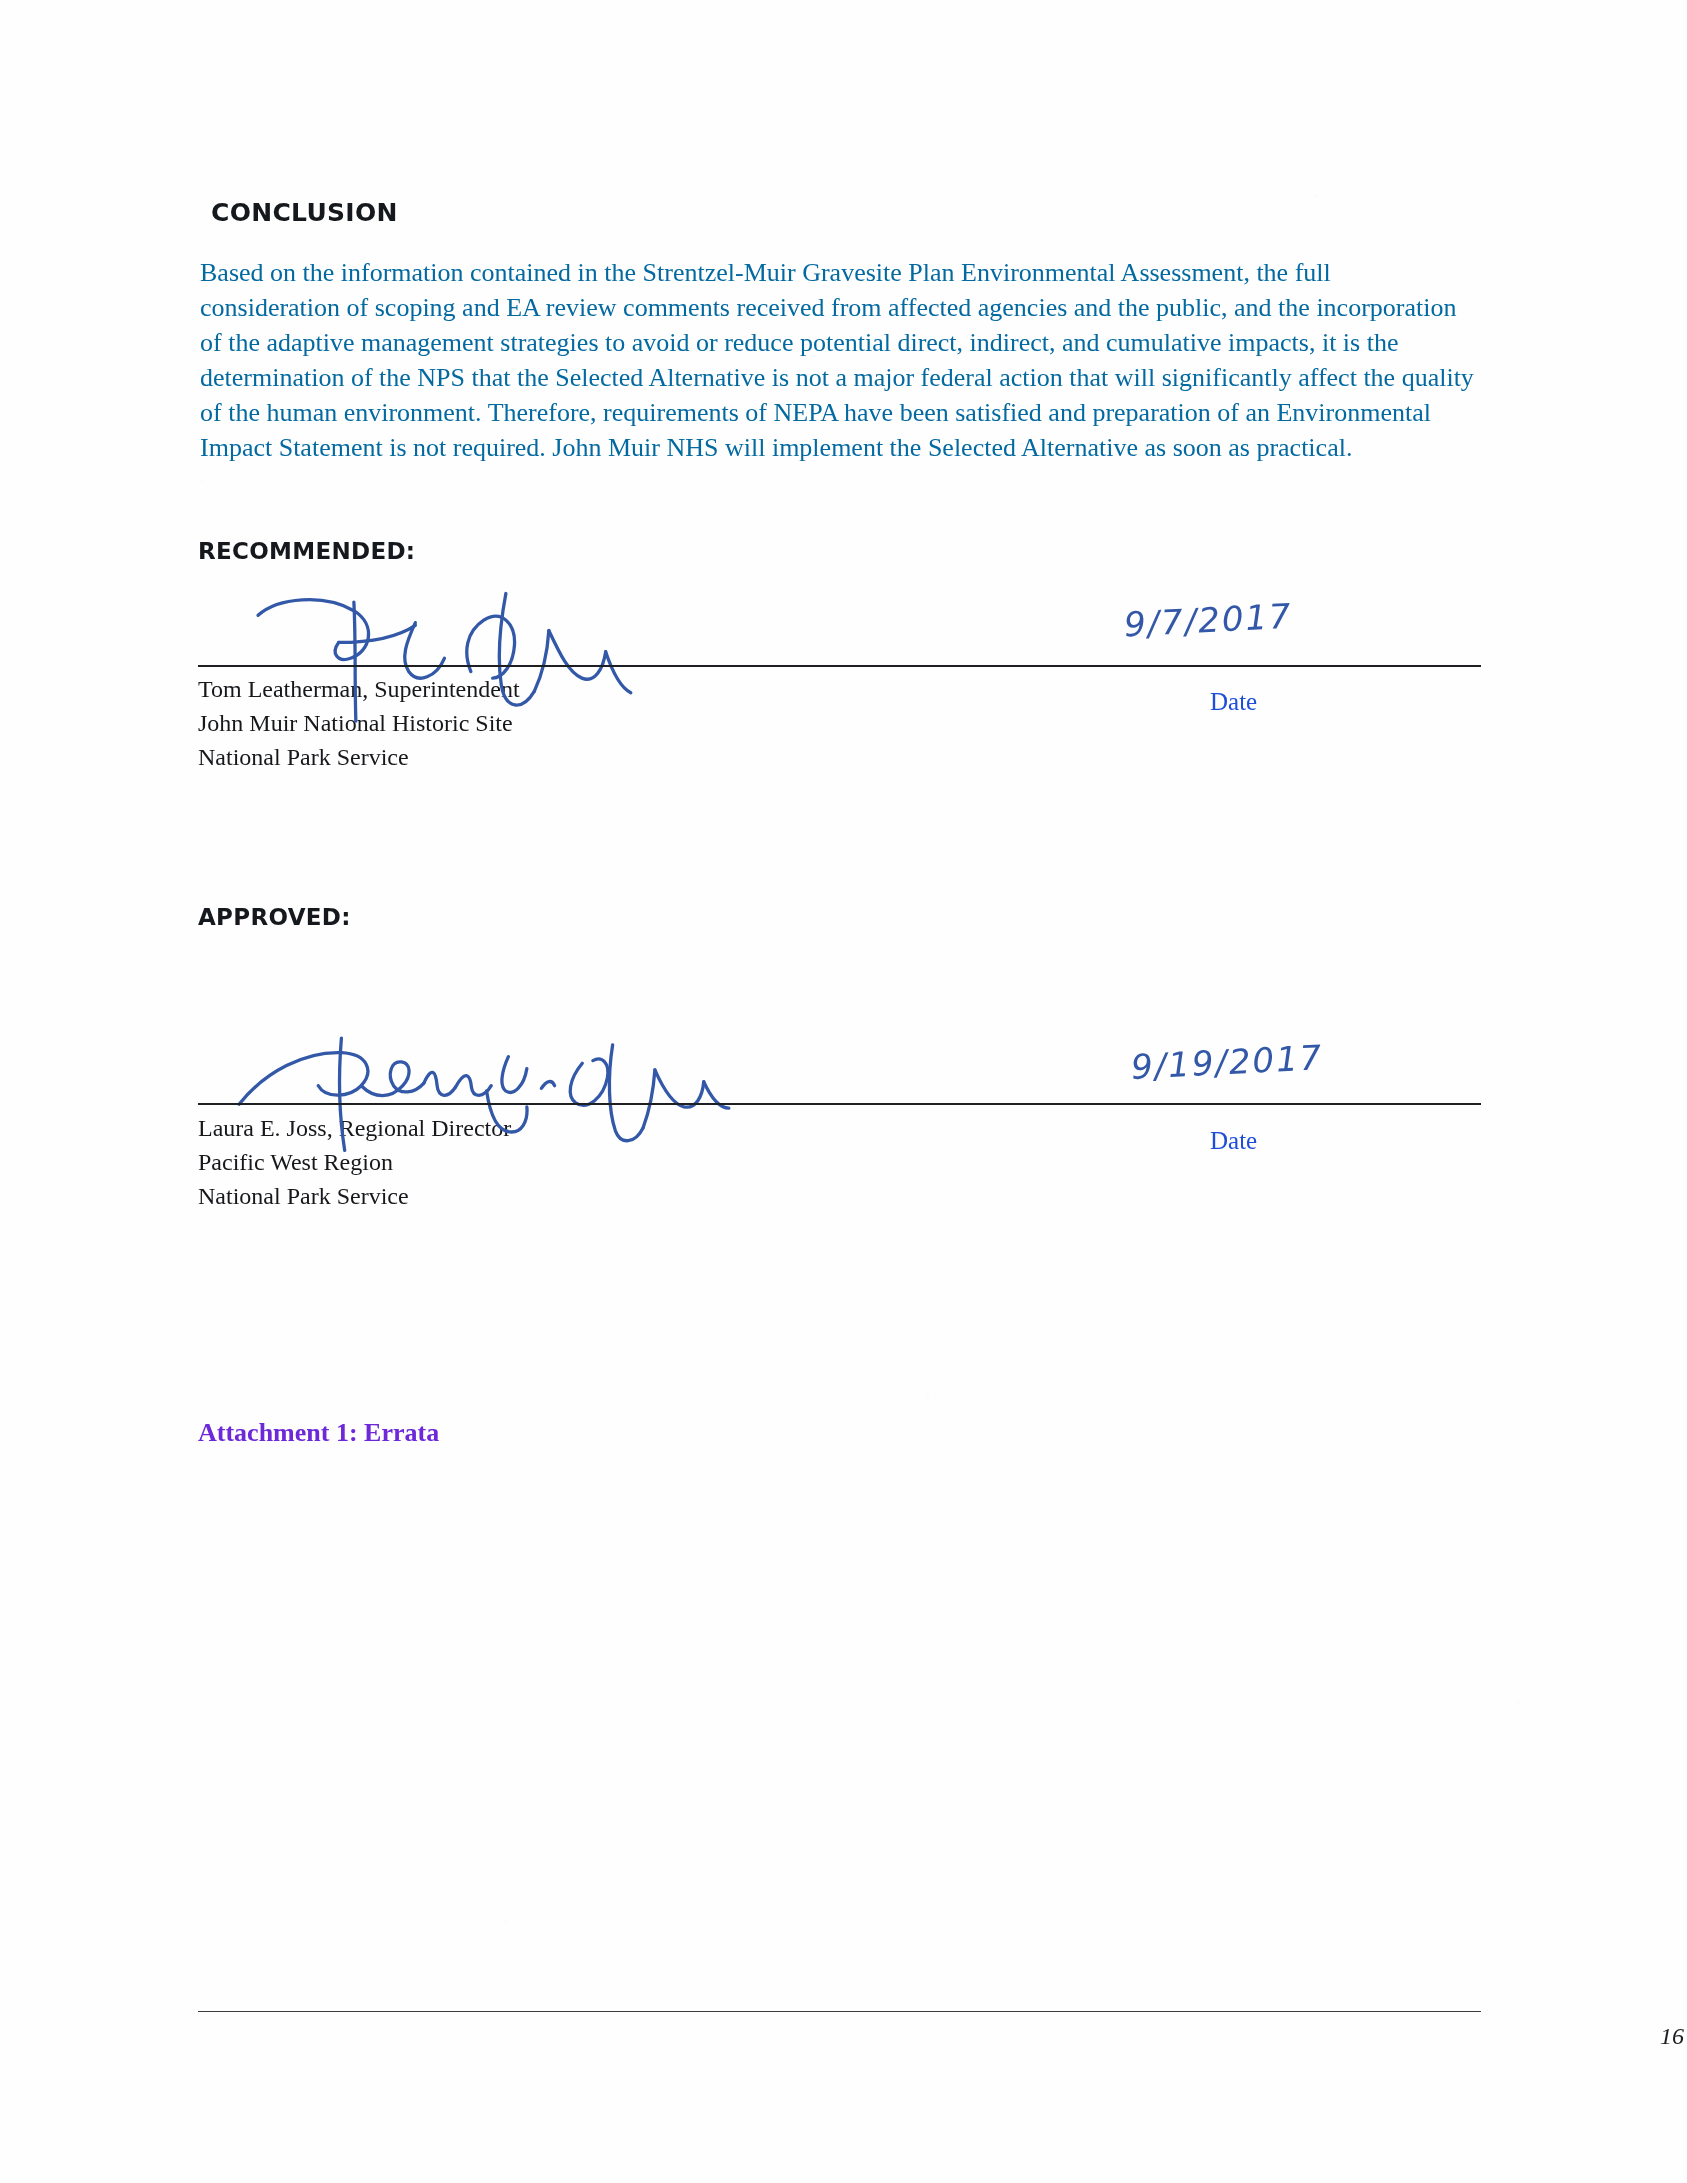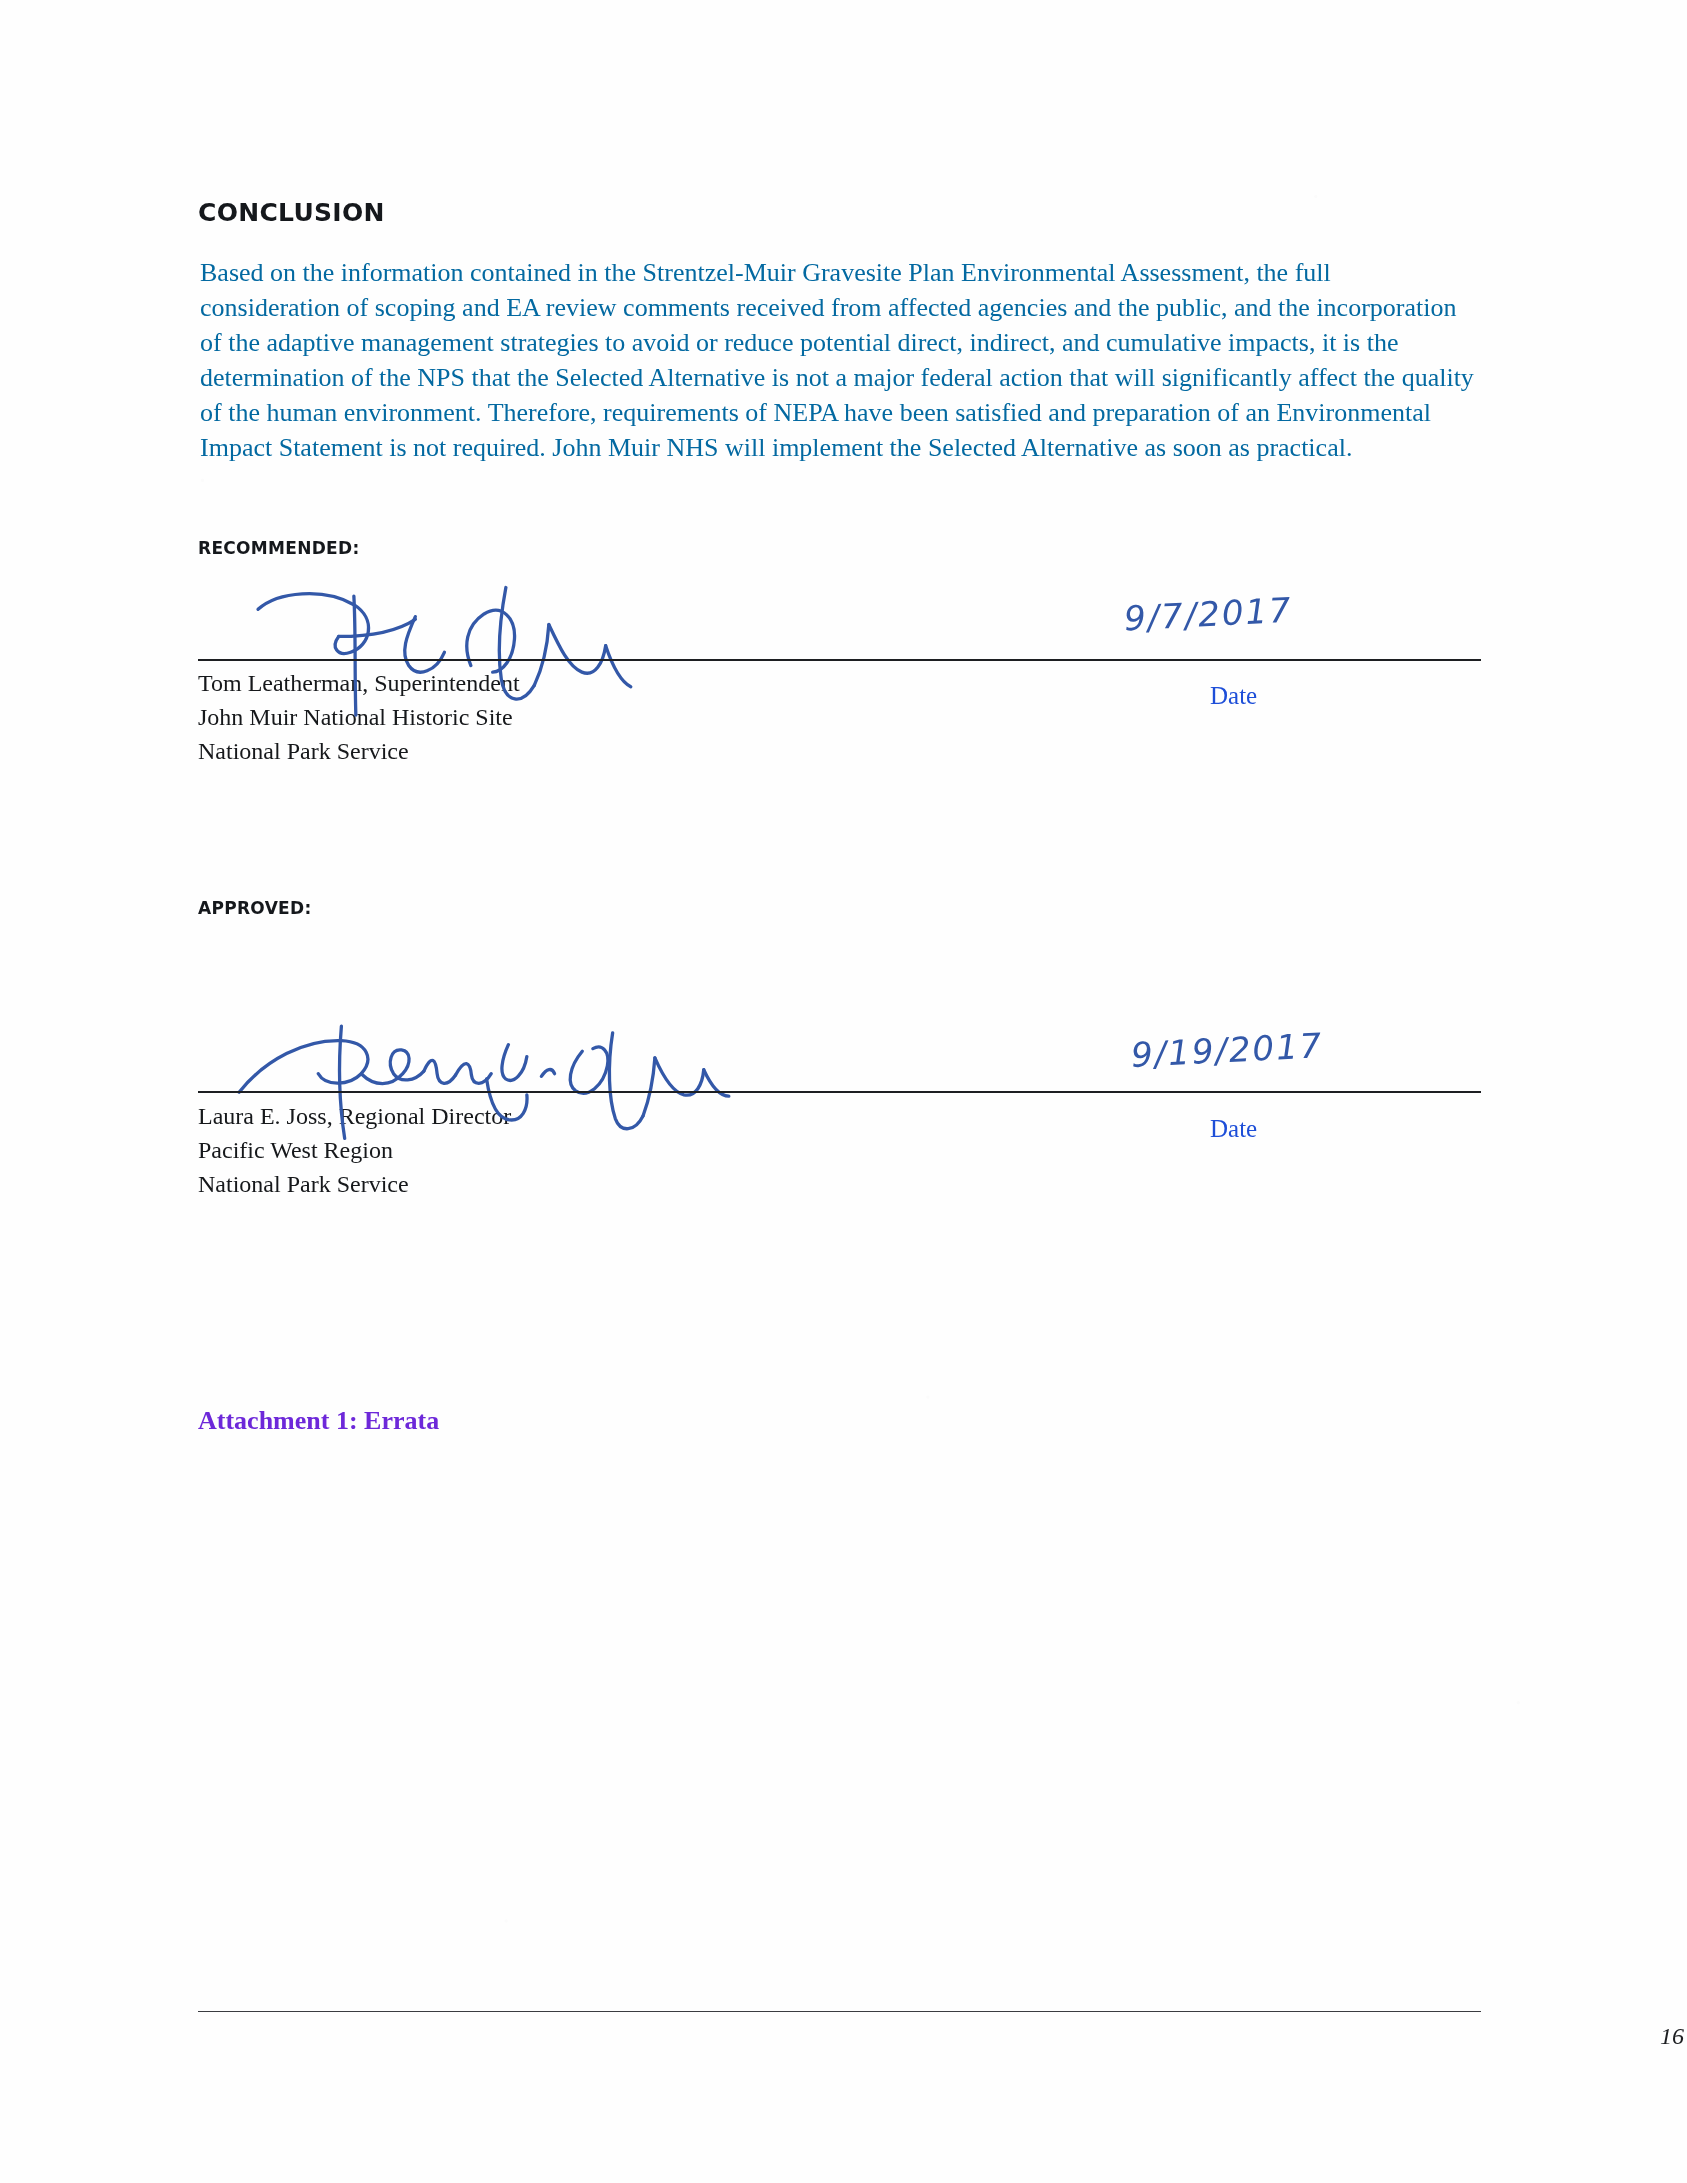--- a/index.html
+++ b/index.html
@@ -39,35 +39,35 @@
     left: 198px;
     top: 198px;
     width: 1283px;
   }
   .heading {
     font-family: "DejaVu Sans", sans-serif;
     font-weight: 700;
     font-size: 25px;
     letter-spacing: 0.3px;
     color: #15181c;
-    margin: 0 0 28px 0;
+    margin: 0 0 28px 13px;
   }
   .body-par {
     font-family: "Liberation Serif", serif;
     font-size: 26px;
     line-height: 35px;
     color: #0369a1;
     margin: 2px;
     text-align: left;
     width: 1277px;
   }
   .section-label {
     font-family: "DejaVu Sans", sans-serif;
     font-weight: 700;
-    font-size: 17px;
+    font-size: 23px;
     letter-spacing: 0.3px;
     color: #15181c;
   }
   
   .sig-block {
     position: relative;
     width: 1283px;
   }
   .sig-rule {
     position: relative;

